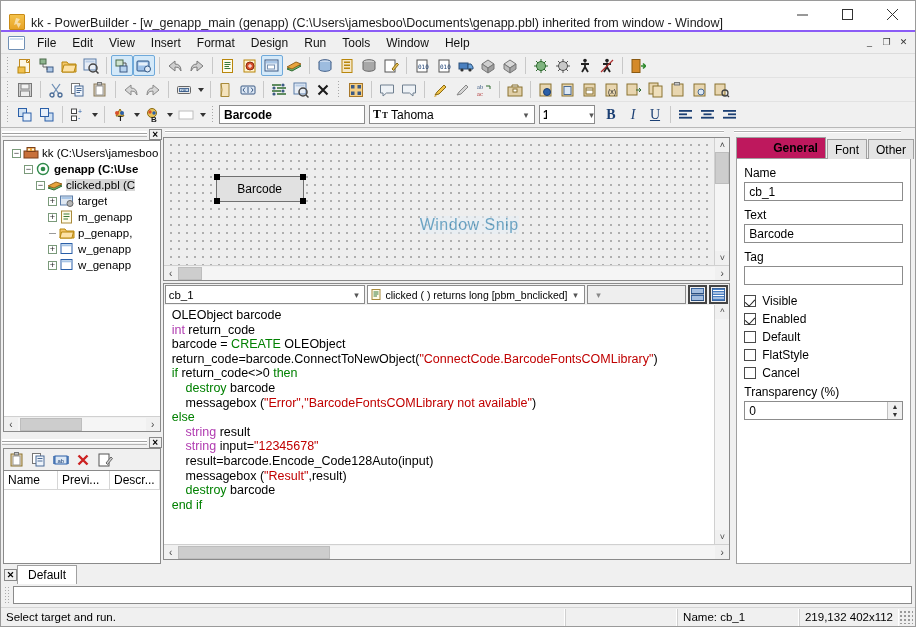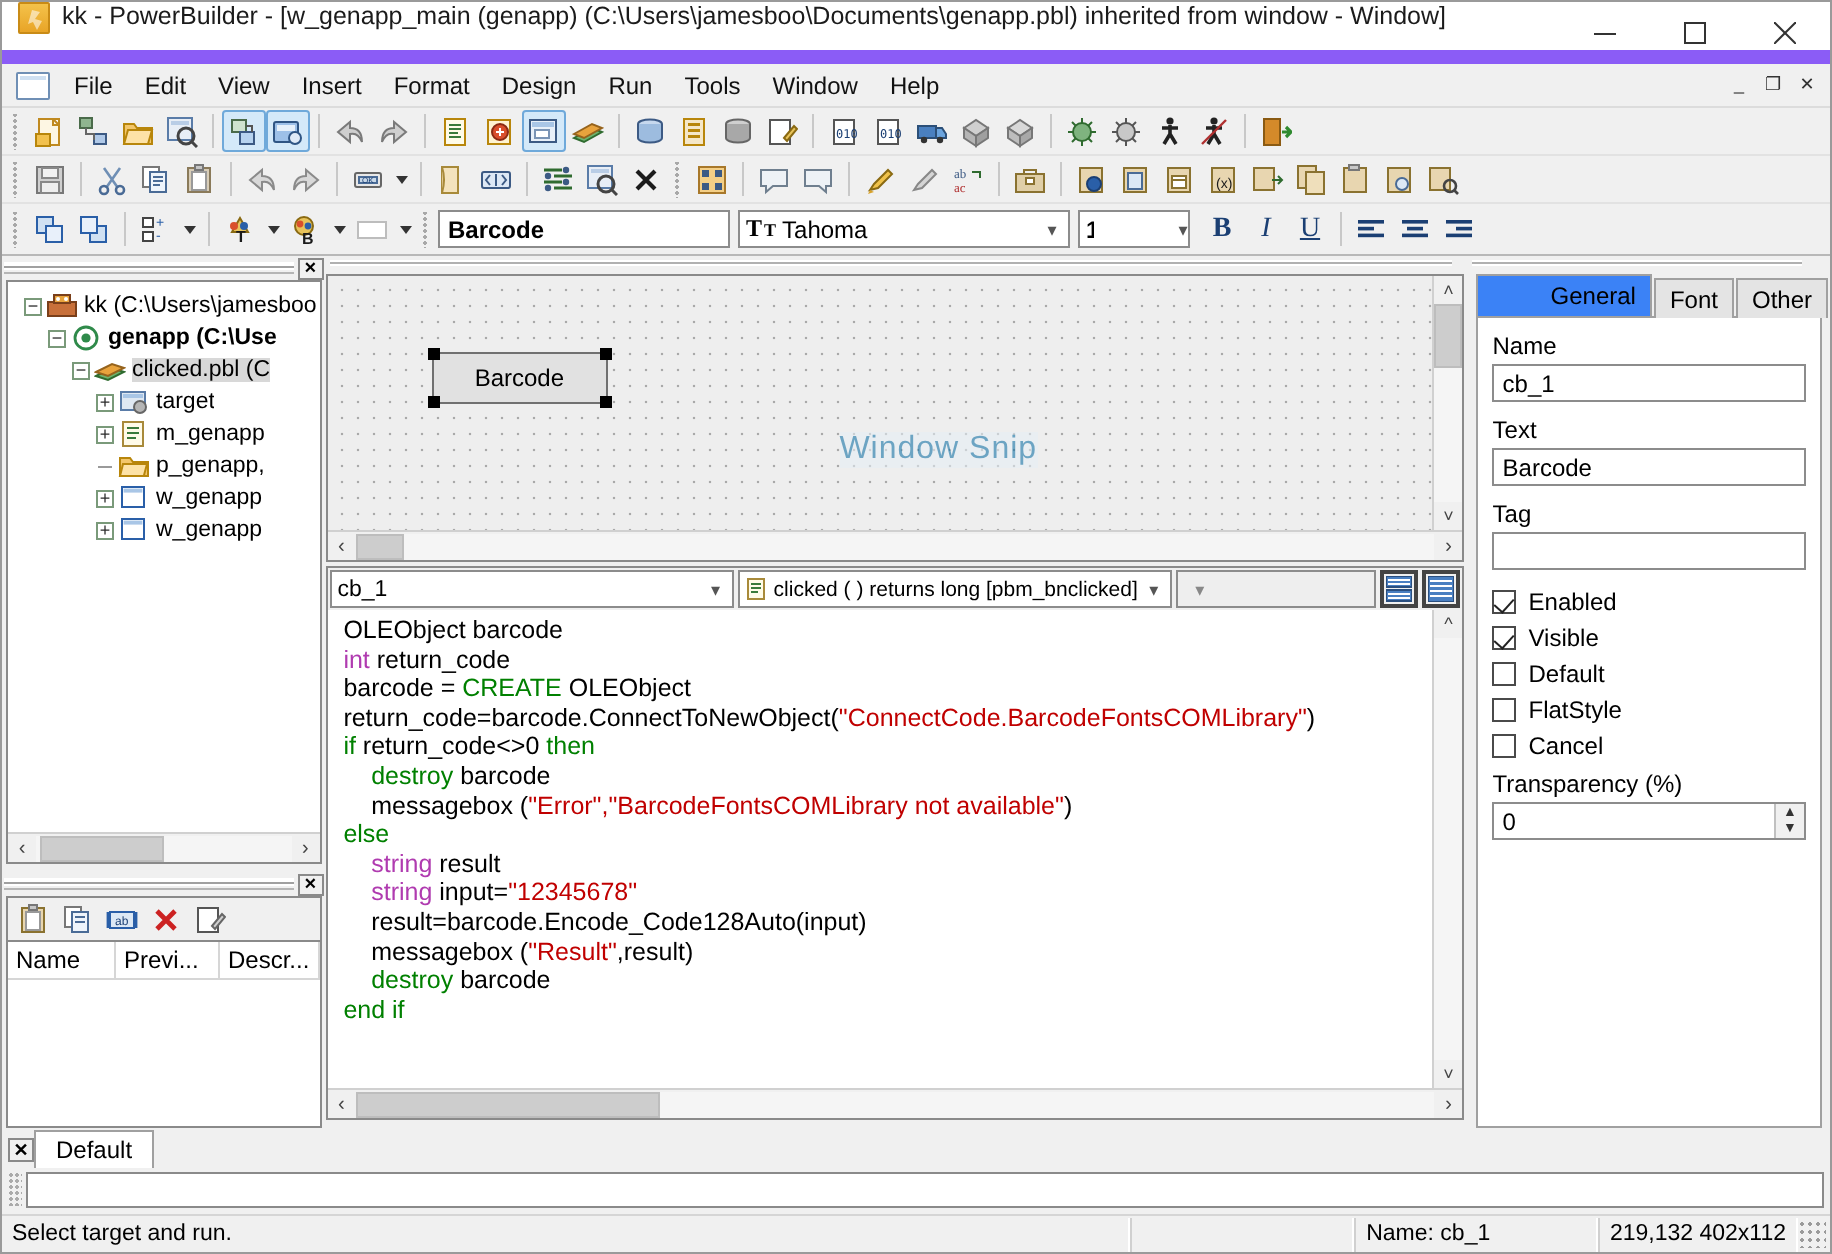--- a/index.html
+++ b/index.html
@@ -17,22 +17,22 @@
     width: 916px; height: 627px;
     background: #f0f0f0;
     border: 1px solid #9a9a9a;
     display: flex; flex-direction: column;
   }
 
   
   .titlebar {
     height: 31px; flex: 0 0 31px;
     background: #ffffff;
-    display: flex; align-items: flex-start;
-    border-bottom: 7px solid #8b5cf6;
+    display: flex; align-items: flex-end;
+    border-bottom: 2px solid #8b5cf6;
   }
   .tb-icon {
     width: 16px; height: 16px; margin: 0 6px 0 8px;
     background: linear-gradient(#f4c24a,#e8a427);
     border: 1px solid #c98b16; border-radius: 1px;
     position: relative; flex: 0 0 16px;
   }
   .tb-icon:after{
     content:""; position:absolute; left:3px; top:3px; width:10px; height:10px;
     background:#fff; opacity:.55; clip-path: polygon(30% 0,70% 10%,45% 45%,80% 55%,55% 100%,35% 60%,10% 70%);
@@ -219,21 +219,21 @@
   .rightcol { flex: 0 0 164px; display: flex; flex-direction: column; background: #f0f0f0; }
   .rc-grip { height: 9px; flex: 0 0 9px; position: relative; }
   .rc-grip:after { content:""; position:absolute; left:2px; right:14px; top:2px; height:5px;
      background: repeating-linear-gradient(180deg,#fff 0 1px,#b0b0b0 1px 2px,#fff 2px 3px,transparent 3px 5px);}
   .props { flex: 1 1 auto; display: flex; flex-direction: column; min-height: 0; }
   .tabs { display: flex; height: 21px; flex: 0 0 21px; align-items: flex-end; padding-left: 4px; }
   .tab {
     padding: 3px 7px 2px 7px; font-size: 12px; background: #e4e4e4;
     border: 1px solid #a0a0a0; border-bottom: none; margin-right: 1px; position: relative; top:1px;
   }
-  .tab.active { background: #3b82f6; font-weight: normal; z-index: 2; top: 0; padding-bottom: 3px; padding-left: 36px;}
+  .tab.active { background: #be185d; font-weight: bold; z-index: 2; top: 0; padding-bottom: 3px; padding-left: 36px;}
   .propbody {
     flex: 1 1 auto; background: #fff; border: 1px solid #a0a0a0;
     margin: 0 4px 0 4px; padding: 7px 7px 0 7px; min-height: 0; overflow:hidden;
   }
   .plabel { font-size: 12px; margin-bottom: 2px; color: #000; }
   .pinput {
     height: 19px; background: #fff; border: 1px solid #8c8c8c;
     font-size: 12px; padding: 1px 4px; display: flex; align-items: center; margin-bottom: 7px;
   }
   .pcheck { display: flex; align-items: center; height: 17px; margin-bottom: 1px; font-size: 12px; }
@@ -1076,25 +1076,25 @@
         <div class="propbody">
           <div class="plabel">Name</div>
           <div class="pinput">cb_1</div>
           <div class="plabel">Text</div>
           <div class="pinput">Barcode</div>
           <div class="plabel">Tag</div>
           <div class="pinput"></div>
 
           <div class="pcheck">
             <span class="cbox on"></span>
-            <span>Enabled</span>
+            <span>Visible</span>
           </div>
           <div class="pcheck">
             <span class="cbox on"></span>
-            <span>Visible</span>
+            <span>Enabled</span>
           </div>
           <div class="pcheck">
             <span class="cbox"></span>
             <span>Default</span>
           </div>
           <div class="pcheck">
             <span class="cbox"></span>
             <span>FlatStyle</span>
           </div>
           <div class="pcheck">

